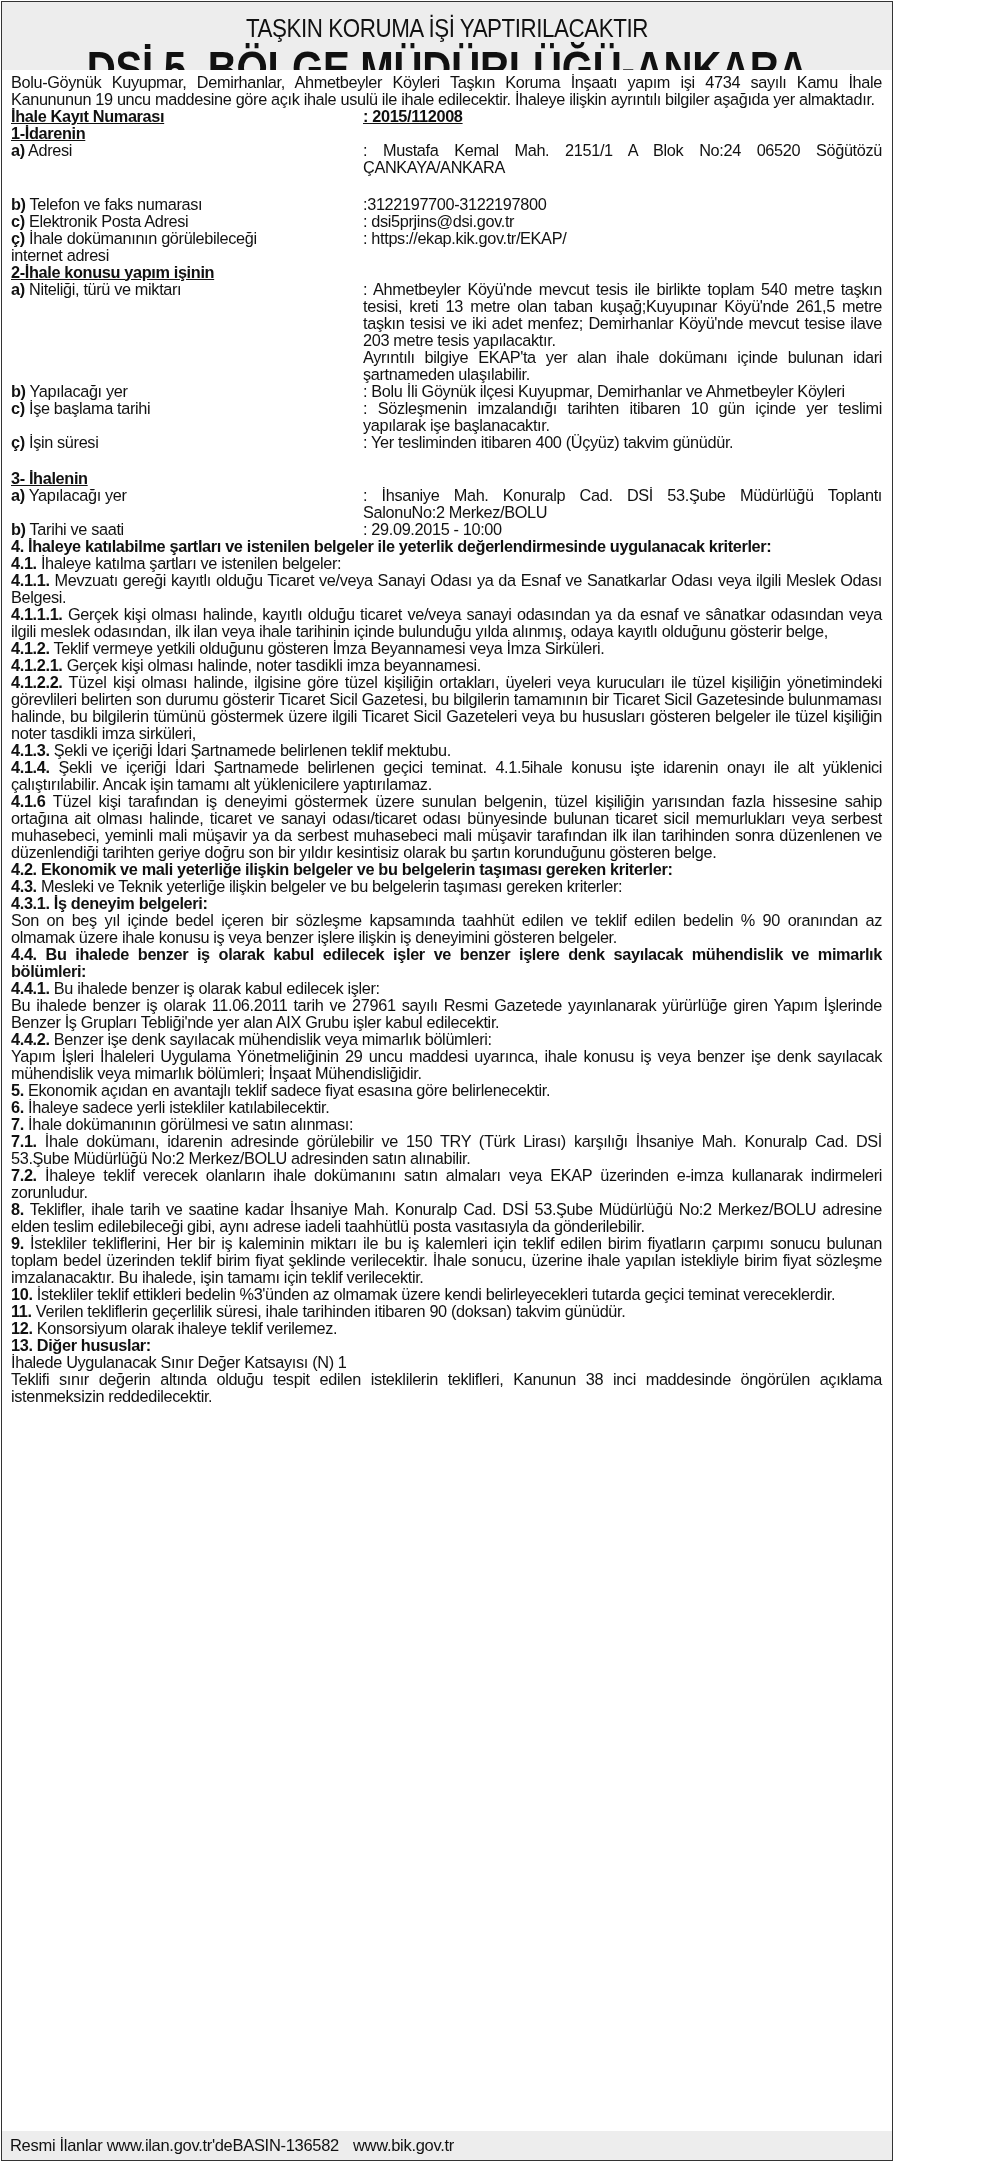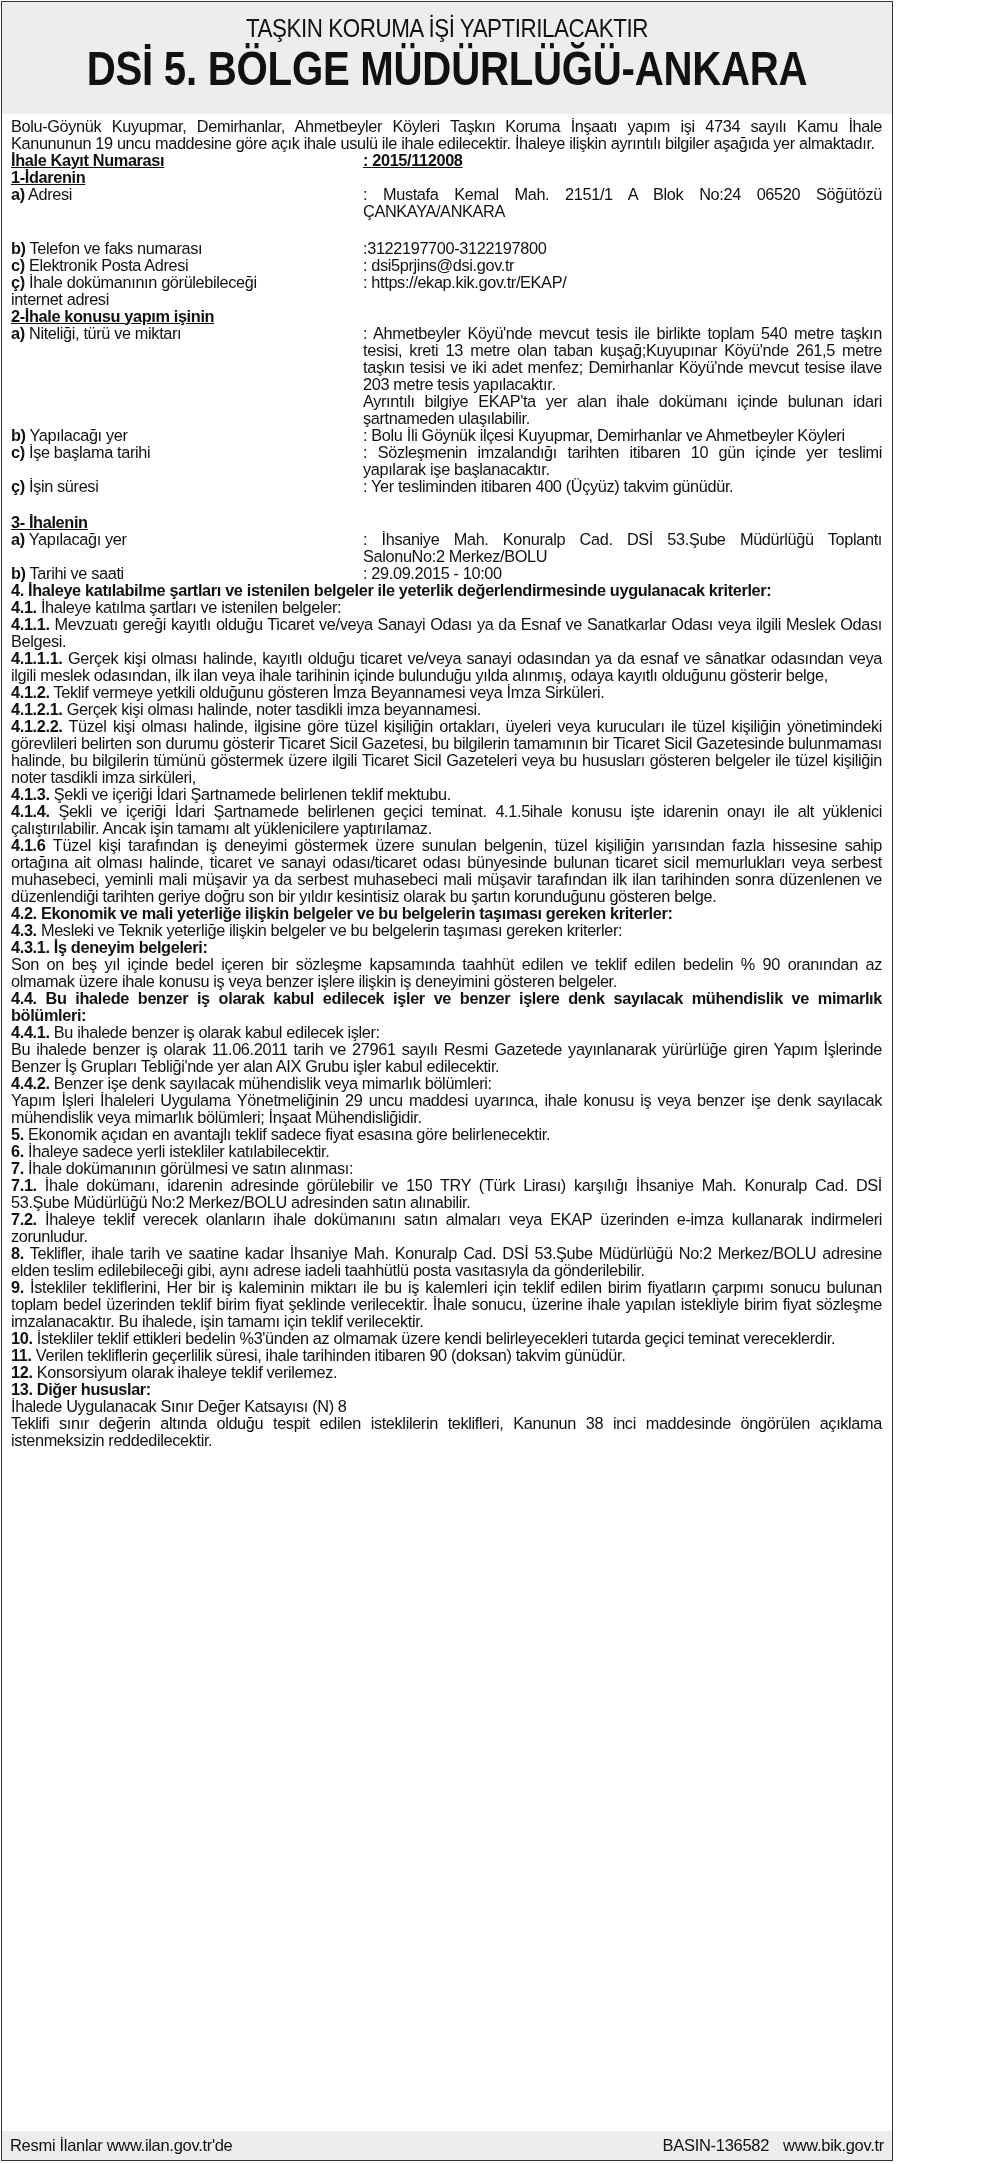--- a/index.html
+++ b/index.html
@@ -3,21 +3,21 @@
 <meta charset="utf-8">
 <style>
   html, body { margin: 0; padding: 0; background: #ffffff; }
   body { width: 1000px; height: 2164px; position: relative; overflow: hidden; }
   .ad {
     position: absolute; left: 1px; top: 1px; width: 892px; height: 2160px;
     border: 1.5px solid #333; box-sizing: border-box; background: #fff;
     font-family: "Liberation Sans", sans-serif; color: #111;
   }
   .head {
-    background: #ededed; height: 112px; text-align: center; overflow: hidden;
+    background: #ededed; height: 68px; text-align: center; overflow: hidden;
   }
   .head .sub {
     font-size: 26px; line-height: 26px; padding-top: 13px;
     letter-spacing: -0.5px; transform: scaleX(0.86); transform-origin: center;
   }
   .head .title {
     font-size: 49px; line-height: 50px; font-weight: bold; margin-top: 2px;
     letter-spacing: -0.3px; transform: scaleX(0.82); transform-origin: center;
   }
   .body {
@@ -26,21 +26,21 @@
   }
   .p { text-align: justify; }
   .b { font-weight: bold; text-decoration: underline; }
   .row { display: flex; }
   .row .lbl { width: 352px; flex: none; }
   .row .val { flex: 1; text-align: justify; }
   .gap { height: 19.5px; }
   .foot {
     position: absolute; left: 0; right: 0; bottom: 0; height: 29px;
     background: #ededed; font-size: 16.5px; line-height: 29px;
-    display: flex; justify-content: space-between; padding: 0 8px; box-sizing: border-box;
+    display: flex; padding: 0 8px; box-sizing: border-box;
     letter-spacing: -0.3px;
   }
   .foot .right span + span { margin-left: 14px; }
 </style>
 </head>
 <body>
 
 <div class="ad">
   <div class="head">
     <div class="sub">TAŞKIN KORUMA İŞİ YAPTIRILACAKTIR</div>
@@ -130,21 +130,21 @@
       <div class="p"><b>6.</b><span> İhaleye sadece yerli istekliler katılabilecektir.</span></div>
       <div class="p"><b>7.</b><span> İhale dokümanının görülmesi ve satın alınması:</span></div>
       <div class="p"><b>7.1.</b><span> İhale dokümanı, idarenin adresinde görülebilir ve 150 TRY (Türk Lirası) karşılığı İhsaniye Mah. Konuralp Cad. DSİ 53.Şube Müdürlüğü No:2 Merkez/BOLU adresinden satın alınabilir.</span></div>
       <div class="p"><b>7.2.</b><span> İhaleye teklif verecek olanların ihale dokümanını satın almaları veya EKAP üzerinden e-imza kullanarak indirmeleri zorunludur.</span></div>
       <div class="p"><b>8.</b><span> Teklifler, ihale tarih ve saatine kadar İhsaniye Mah. Konuralp Cad. DSİ 53.Şube Müdürlüğü No:2 Merkez/BOLU adresine elden teslim edilebileceği gibi, aynı adrese iadeli taahhütlü posta vasıtasıyla da gönderilebilir.</span></div>
       <div class="p"><b>9.</b><span> İstekliler tekliflerini, Her bir iş kaleminin miktarı ile bu iş kalemleri için teklif edilen birim fiyatların çarpımı sonucu bulunan toplam bedel üzerinden teklif birim fiyat şeklinde verilecektir. İhale sonucu, üzerine ihale yapılan istekliyle birim fiyat sözleşme imzalanacaktır. Bu ihalede, işin tamamı için teklif verilecektir.</span></div>
       <div class="p"><b>10.</b><span> İstekliler teklif ettikleri bedelin %3'ünden az olmamak üzere kendi belirleyecekleri tutarda geçici teminat vereceklerdir.</span></div>
       <div class="p"><b>11.</b><span> Verilen tekliflerin geçerlilik süresi, ihale tarihinden itibaren 90 (doksan) takvim günüdür.</span></div>
       <div class="p"><b>12.</b><span> Konsorsiyum olarak ihaleye teklif verilemez.</span></div>
       <div class="p"><b>13. Diğer hususlar:</b><span></span></div>
-      <div class="p"><b></b><span>İhalede Uygulanacak Sınır Değer Katsayısı (N) 8</span></div>
+      <div class="p"><b></b><span>İhalede Uygulanacak Sınır Değer Katsayısı (N) 1</span></div>
       <div class="p"><b></b><span>Teklifi sınır değerin altında olduğu tespit edilen isteklilerin teklifleri, Kanunun 38 inci maddesinde öngörülen açıklama istenmeksizin reddedilecektir.</span></div>
       <div class="p"><b></b><span></span></div>
     </div>
   </div>
 
   <div class="foot">
     <span>Resmi İlanlar www.ilan.gov.tr'de</span>
     <span class="right">
       <span>BASIN-136582</span><span>www.bik.gov.tr</span>
     </span>

